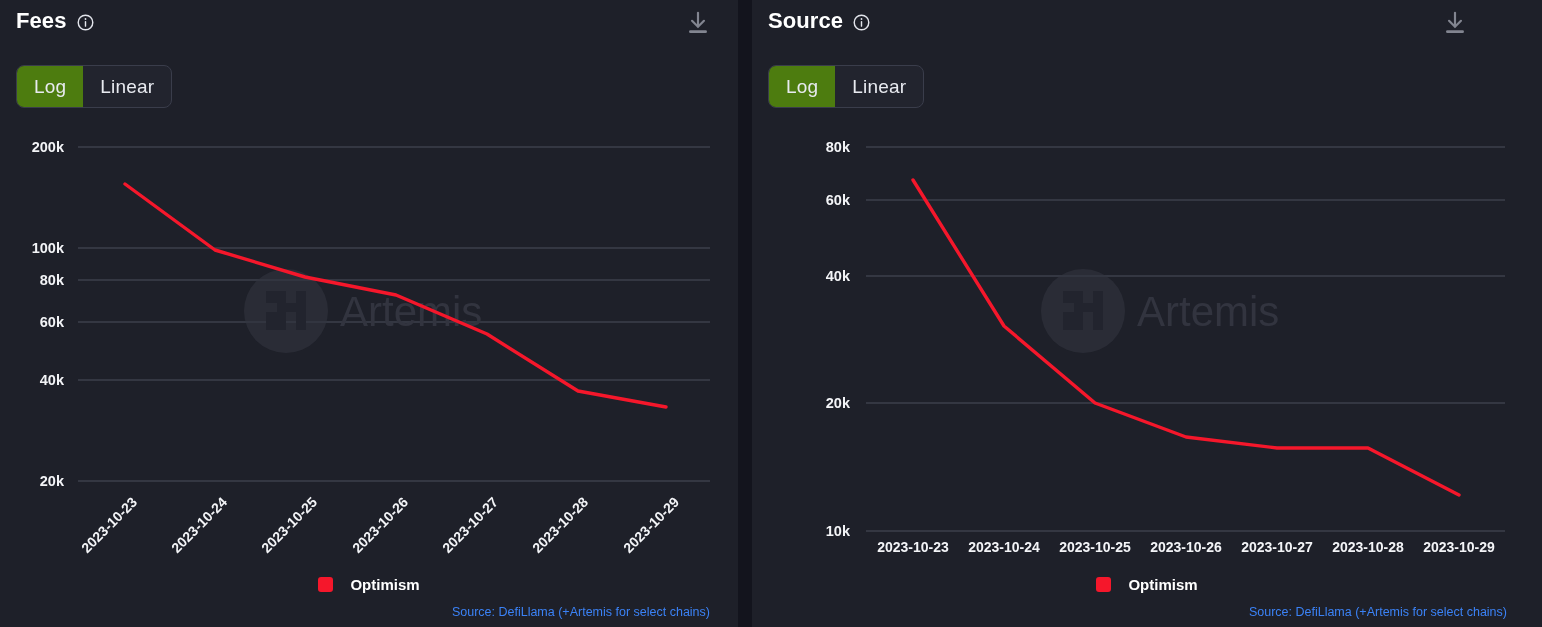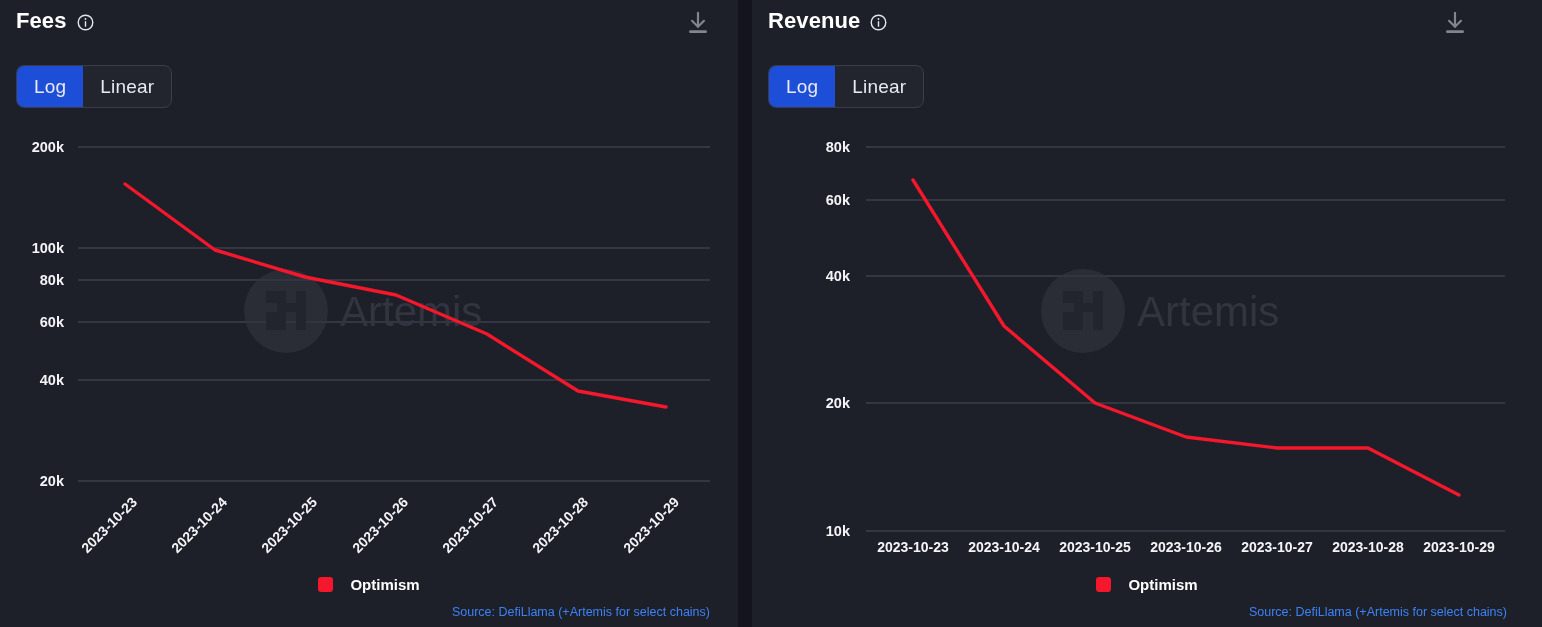--- a/index.html
+++ b/index.html
@@ -47,21 +47,21 @@
     display: inline-flex;
     border: 1px solid #3a3d4b; border-radius: 8px;
     background: #22242e; overflow: hidden; height: 43px;
   }
   .toggle-opt {
     display: flex; align-items: center; justify-content: center;
     padding: 0 17px; height: 41px;
     font-size: 19px; color: #e8eaf0; cursor: pointer;
     background: transparent; letter-spacing: .2px;
   }
-  .toggle-opt.active { background: #1d4ed8; }
+  .toggle-opt.active { background: #4d7c0f; }
 
   
   .chart-area { position: absolute; inset: 0; }
   .chart-svg { position: absolute; left: 0; top: 0; }
 
   .grid-line { stroke: #4b4e5c; stroke-width: 1; }
   .y-tick {
     fill: #f3f4f7; font-size: 14.5px; font-weight: 700;
     font-family: "Liberation Sans", sans-serif; text-anchor: end;
   }
@@ -172,21 +172,21 @@
 
     <div class="source">Source: DefiLlama (+Artemis for select chains)</div>
   </section>
 
   <div class="panel gap"></div>
 
   <section class="panel right">
 
     <div class="panel-header">
       <div class="title-wrap">
-        <span class="panel-title">Revenue</span>
+        <span class="panel-title">Source</span>
         <span>
           <svg class="info-icon" viewBox="0 0 24 24" fill="none" stroke="#e3e5ec" stroke-width="1.8">
             <circle cx="12" cy="12" r="9.2"></circle>
             <line x1="12" y1="11" x2="12" y2="16.6" stroke-linecap="round"></line>
             <circle cx="12" cy="7.6" r="1.15" fill="#e3e5ec" stroke="none"></circle>
           </svg>
         </span>
       </div>
       <div class="dl-btn" style="left:690px">
         <svg viewBox="0 0 24 24" fill="none" stroke="#a9acb8" stroke-width="2" stroke-linecap="round">

